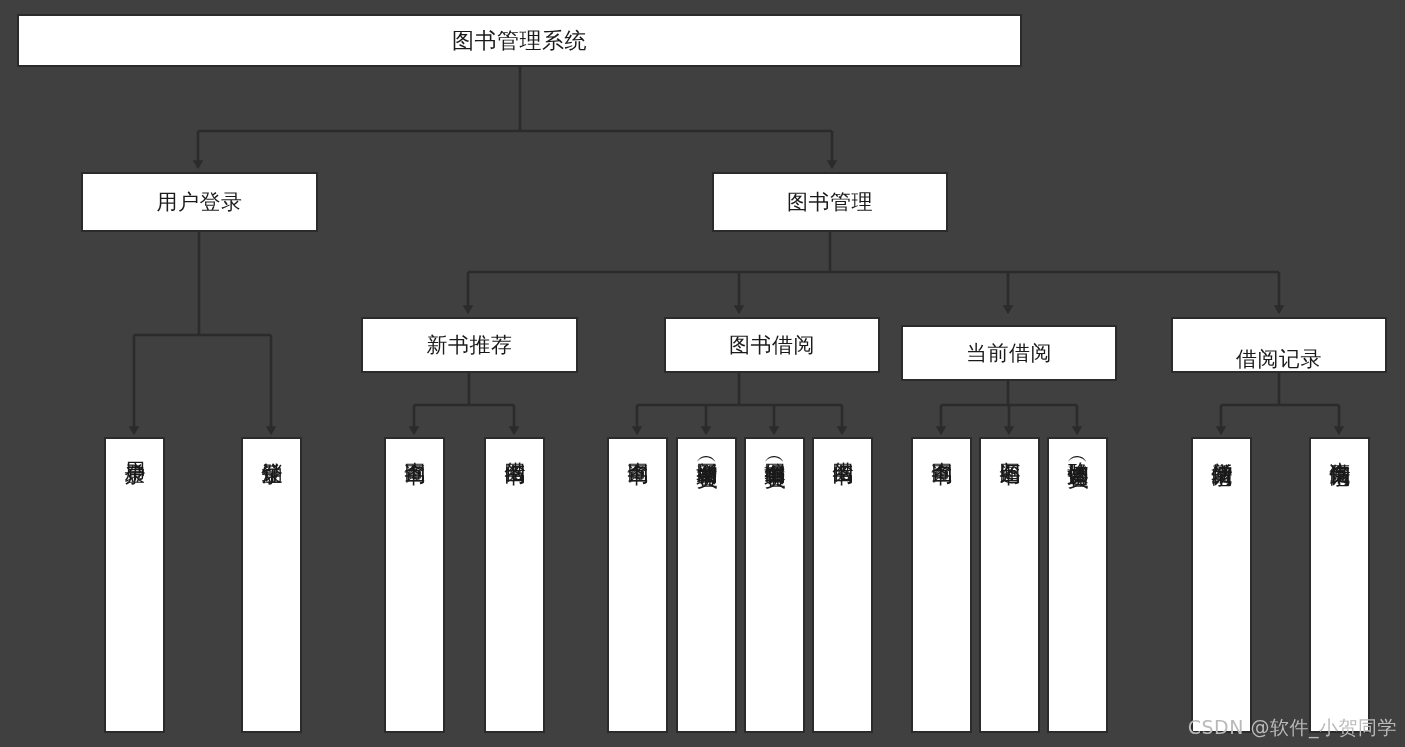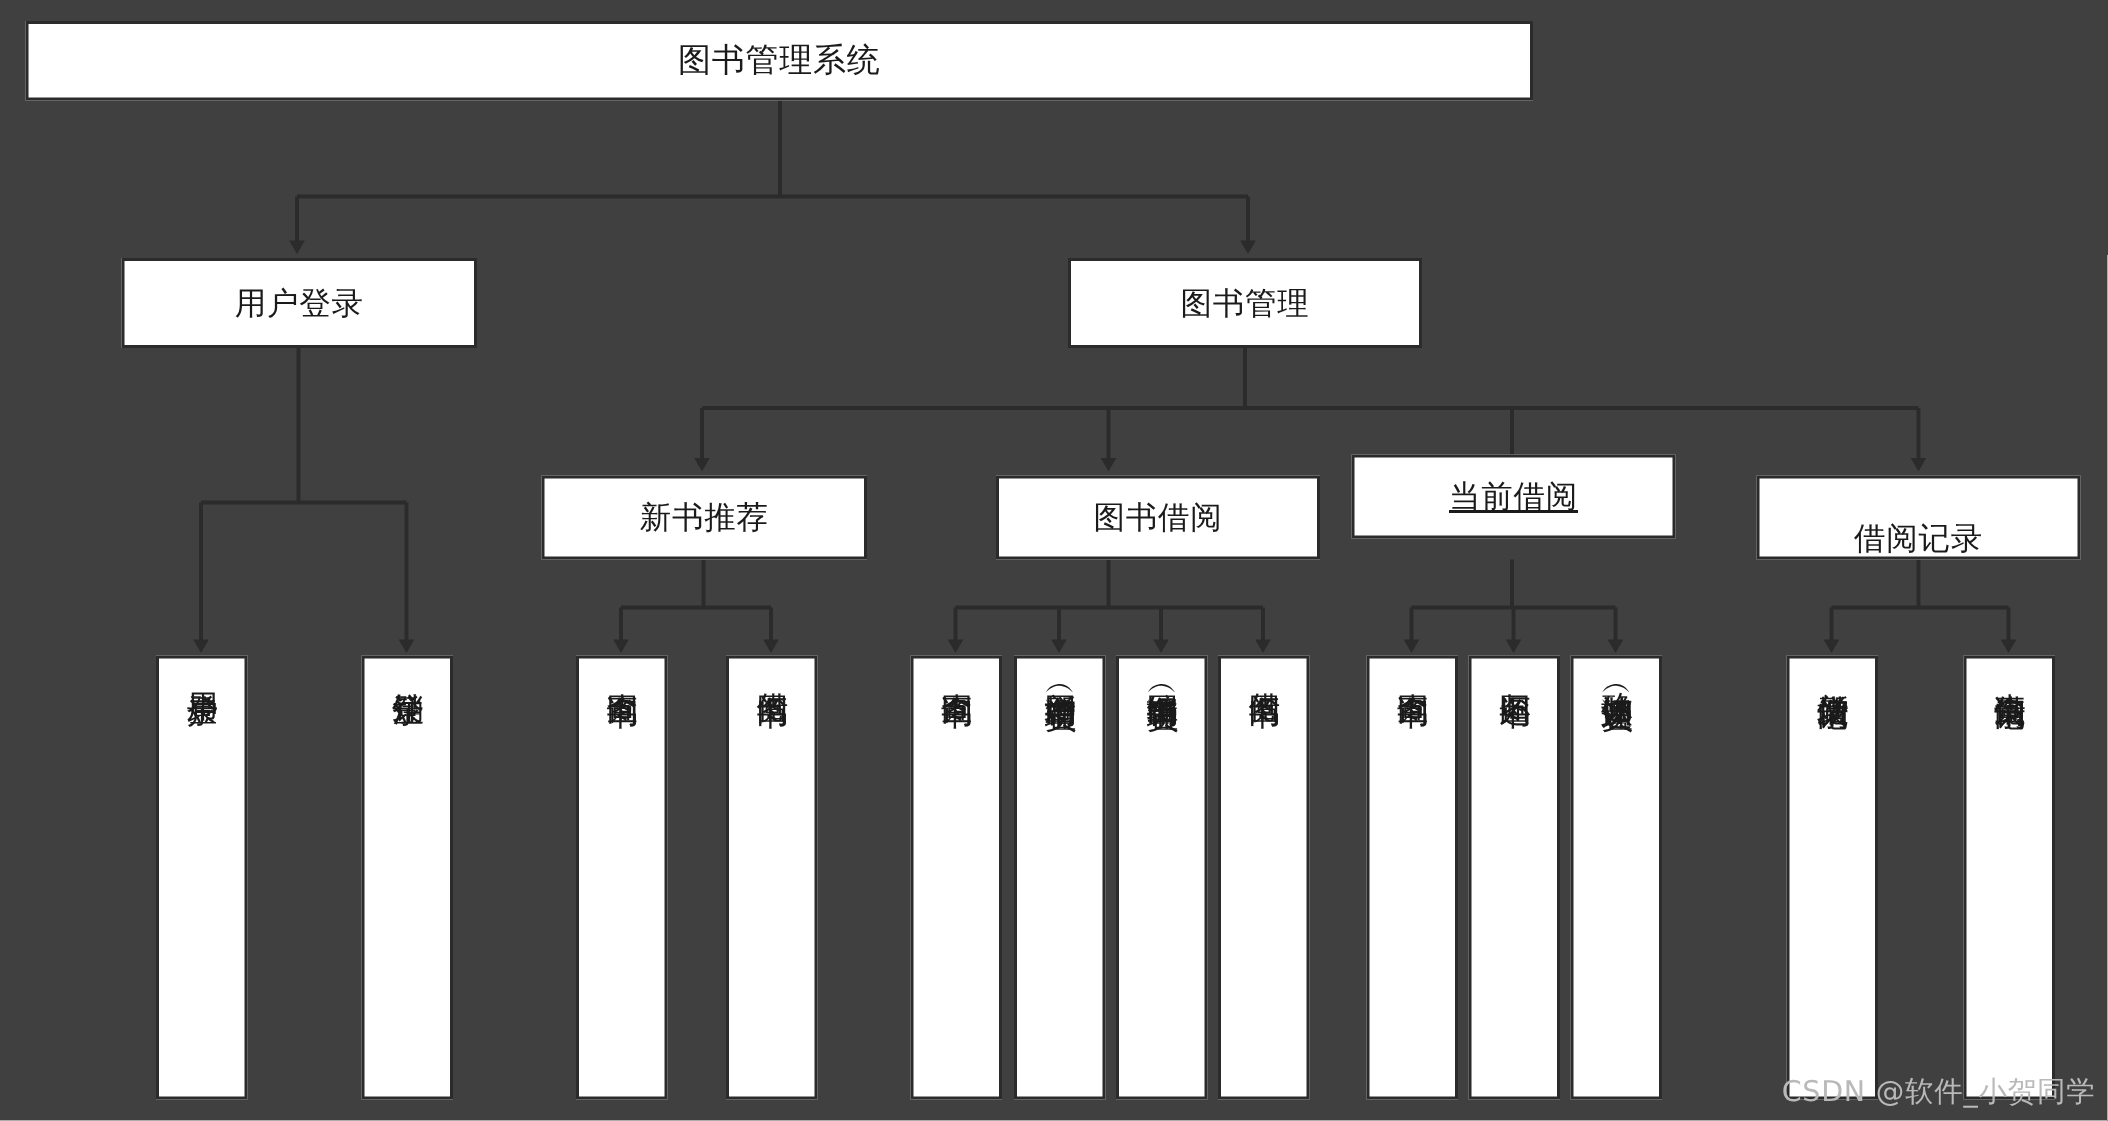--- a/index.html
+++ b/index.html
@@ -137,21 +137,21 @@
   <div class="node h" style="left:712px; top:172px; width:236px; height:60px;">
     <span class="label">图书管理</span>
   </div>
 
   <div class="node h" style="left:361px; top:317px; width:217px; height:56px;">
     <span class="label">新书推荐</span>
   </div>
   <div class="node h" style="left:632px; top:317px; width:216px; height:56px;margin-left:32px;">
     <span class="label">图书借阅</span>
   </div>
-  <div class="node h" style="left:901px; top:303px; width:216px; height:56px;text-decoration:underline;">
+  <div class="node h" style="left:901px; top:325px; width:216px; height:56px;">
     <span class="label">当前借阅</span>
   </div>
   <div class="node h" style="left:1171px; top:317px; width:216px; height:56px;align-items:flex-end;">
     <span class="label">借阅记录</span>
   </div>
 
   <div class="node v" style="left:104px; top:437px; width:61px; height:296px;">
     <span class="label">用户登录</span>
   </div>
   <div class="node v" style="left:241px; top:437px; width:61px; height:296px;">

